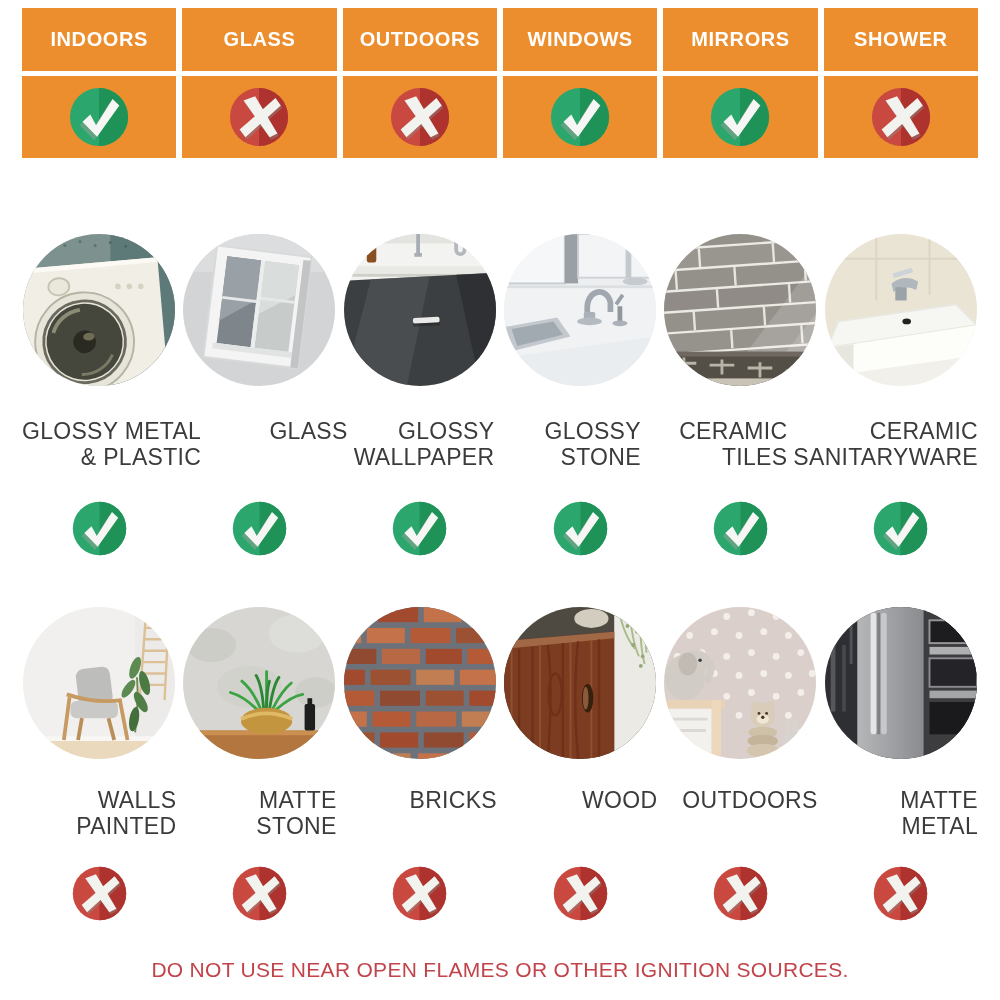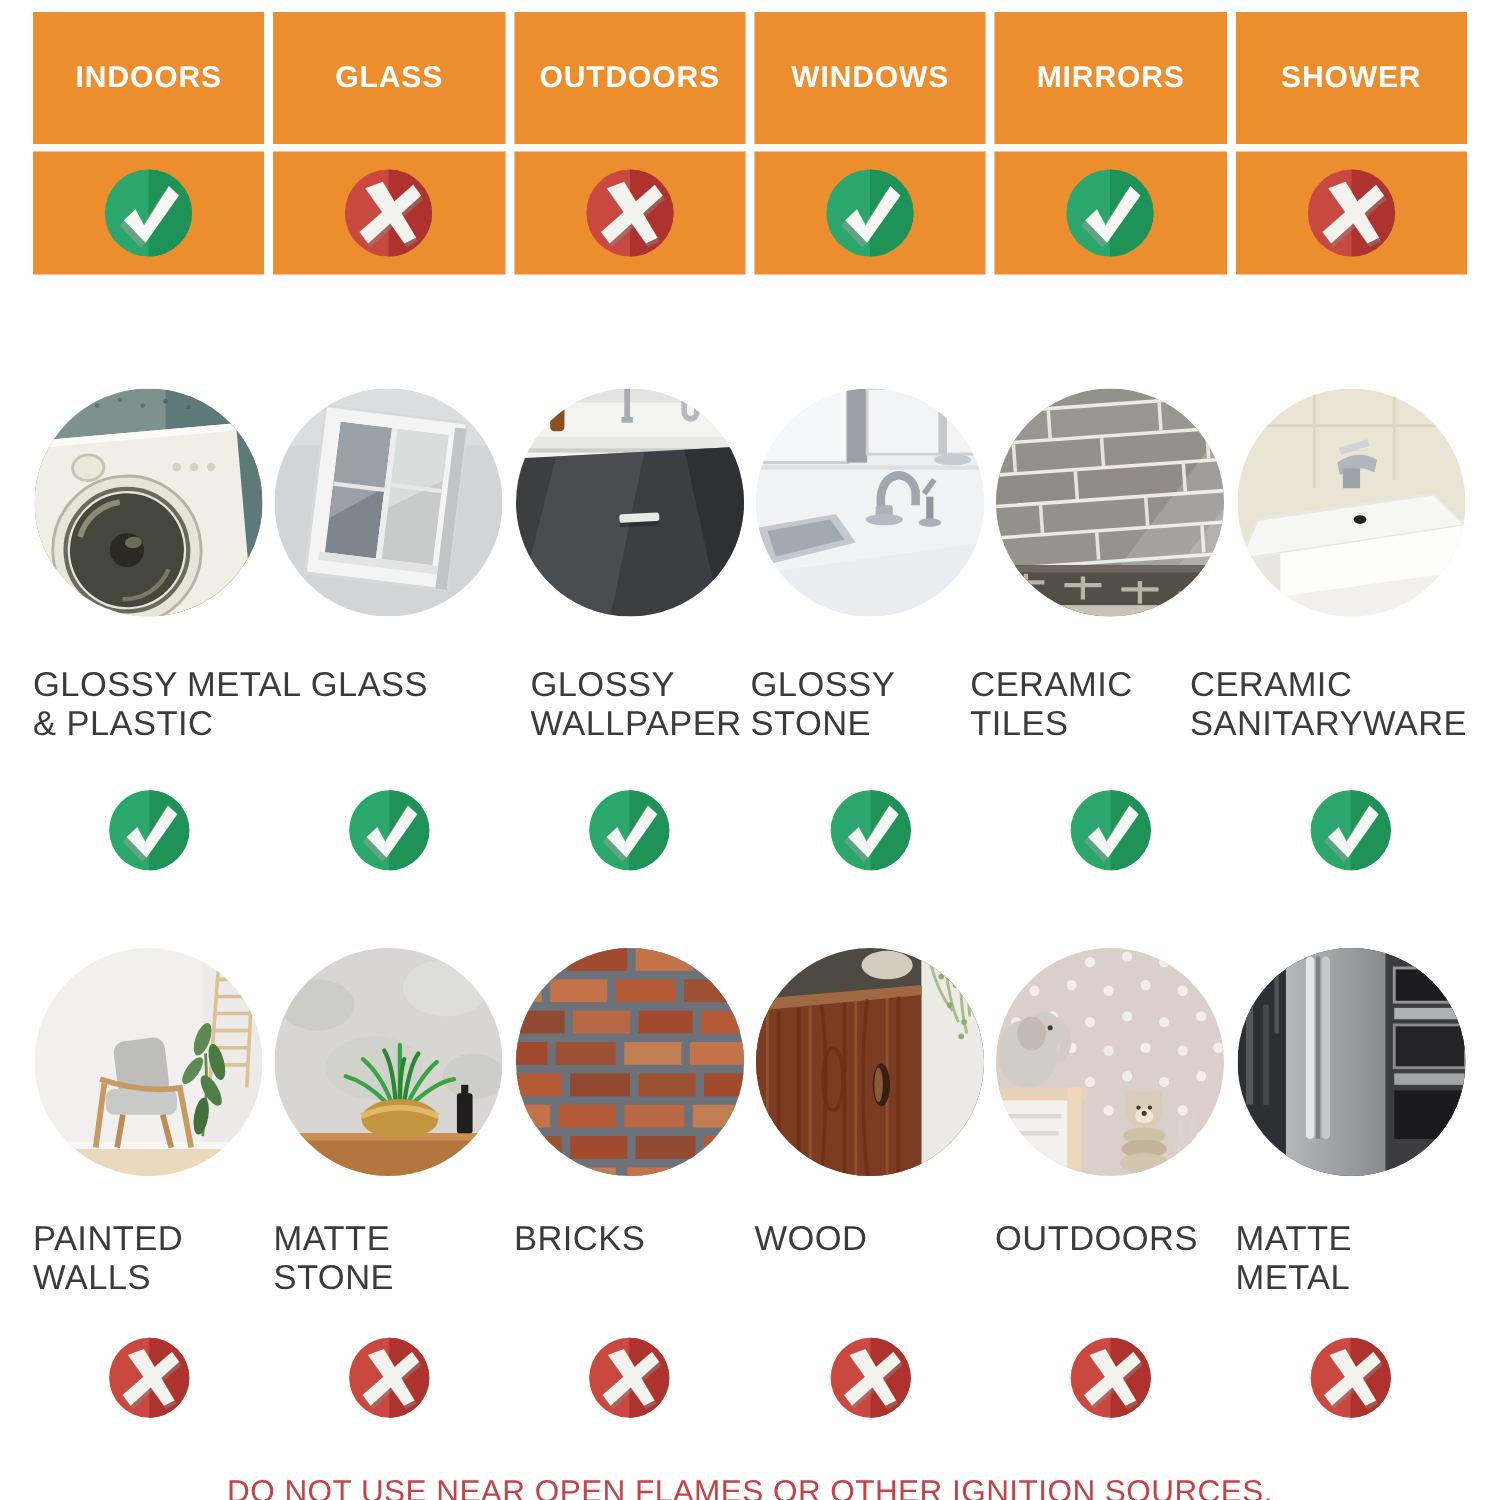--- a/index.html
+++ b/index.html
@@ -9,21 +9,21 @@
     font-family:"Liberation Sans", sans-serif;
   }
   .header-grid {
     margin:8px 22px 0 22px;
     display:grid;
     grid-template-columns:repeat(6,1fr);
     gap:5px 6px;
   }
   .hlabel {
     background:var(--orange);
-    height:88px;
+    height:63px;
     display:flex; align-items:center; justify-content:center;
     color:#ffffff; font-weight:bold; font-size:20px; letter-spacing:.6px;
     white-space:nowrap;
   }
   .hicon {
     background:var(--orange);
     height:82px;
     display:flex; align-items:center; justify-content:center;
   }
   .status-icon.lg { width:62px; height:62px; }
@@ -33,21 +33,21 @@
     display:grid;
     grid-template-columns:repeat(6,1fr);
     column-gap:6px;
   }
   .photos-a { margin-top:76px; }
   .photos-b { margin-top:50px; }
   .photo { width:152px; height:152px; justify-self:center; display:block; }
   .labels-a { margin-top:32px; }
   .labels-b { margin-top:28px; }
   .tlabel {
-    text-align:left;
+    text-align:right;
     color:var(--label-text);
     font-size:23px; line-height:26px; letter-spacing:.3px;
     white-space:nowrap;
   }
   .tlabel span { display:block; }
   .icons-a { margin-top:30px; }
   .icons-b { margin-top:26px; }
   .icell { display:flex; align-items:flex-start; justify-content:center; }
   .warning {
     margin-top:36px;
@@ -542,22 +542,22 @@
         <rect x="110" y="42" width="50" height="8" fill="#aeb0b2"></rect>
         <rect x="110" y="54" width="50" height="30" fill="#242428" stroke="#8a8b8e" stroke-width="2"></rect>
         <rect x="110" y="88" width="50" height="8" fill="#a3a5a7"></rect>
         <rect x="110" y="100" width="50" height="34" fill="#1a1a1d"></rect>
       </g>
     </svg>
   </div>
 
   <div class="grid6 labels-b">
     <div class="tlabel">
+        <span>WALLS</span>
         <span>PAINTED</span>
-        <span>WALLS</span>
       </div>
     <div class="tlabel">
         <span>MATTE</span>
         <span>STONE</span>
       </div>
     <div class="tlabel">
         <span>BRICKS</span>
         <span></span>
       </div>
     <div class="tlabel">

